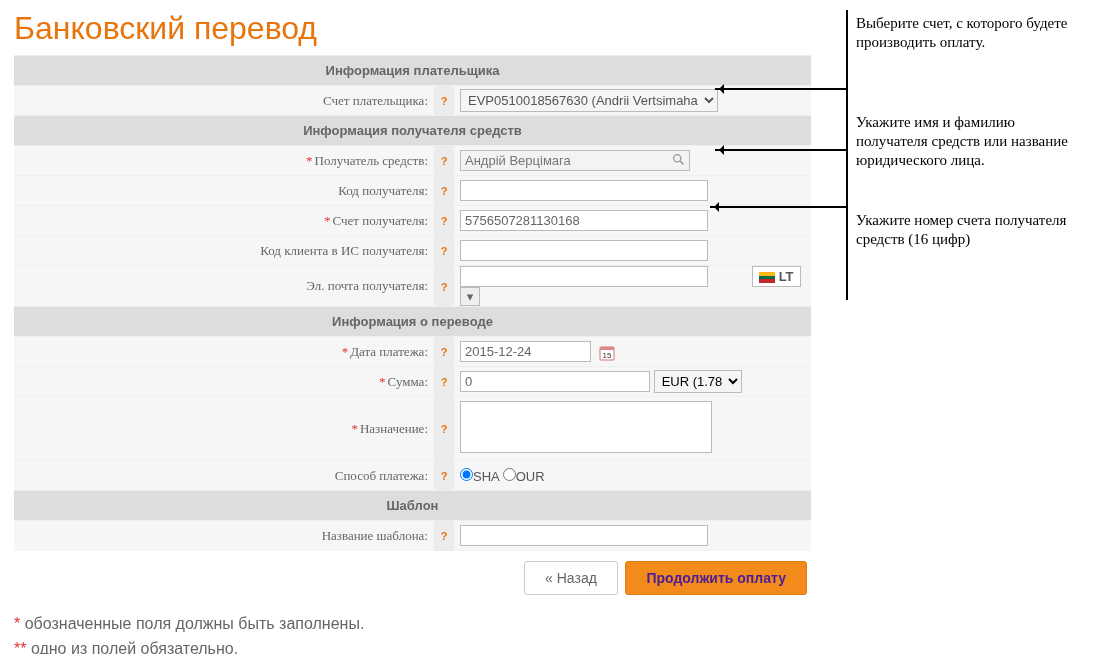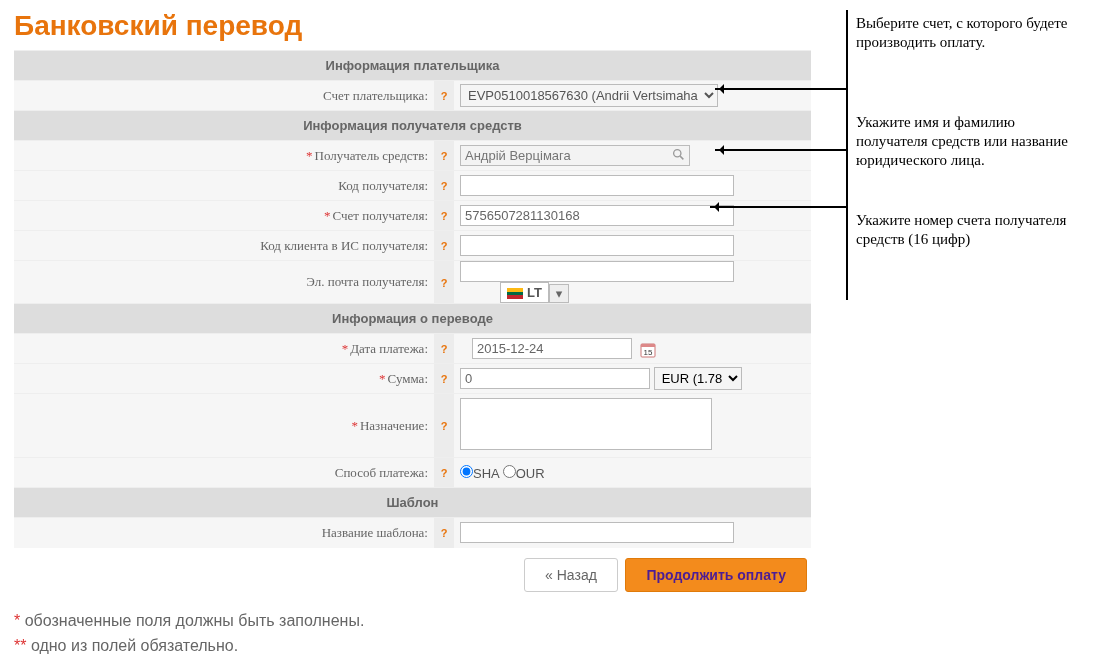--- a/index.html
+++ b/index.html
@@ -10,22 +10,22 @@
   color: #555;
   width: 1093px;
   position: relative;
 }
 .form-area {
   width: 825px;
   padding: 10px 14px 20px;
 }
 h1.page-title {
   color: #e8740c;
-  font-size: 28px;
-  font-weight: bold;
+  font-size: 32px;
+  font-weight: normal;
   margin-bottom: 8px;
 }
 table.form {
   width: 100%;
   border-collapse: collapse;
 }
 table.form tr { height: 30px; }
 table.form td {
   vertical-align: middle;
   border-top: 1px solid #eee;
@@ -64,22 +64,22 @@
   font-weight: bold;
   cursor: help;
 }
 input[type=text], textarea, select.big {
   border: 1px solid #bbb;
   font-size: 13px;
   padding: 2px 4px;
   color: #666;
   background: #fff;
 }
-input.w250 { width: 274px; }
-input.w160 { width: 160px; margin-left: 12px; }
+input.w250 { width: 248px; }
+input.w160 { width: 131px; }
 input.search {
   width: 230px;
   background: #f3f3f3;
   color: #888;
   padding-right: 24px;
 }
 .search-wrap { position: relative; display: inline-block; }
 .search-wrap .mag {
   position: absolute; right: 5px; top: 3px;
   color: #999; font-size: 13px;

